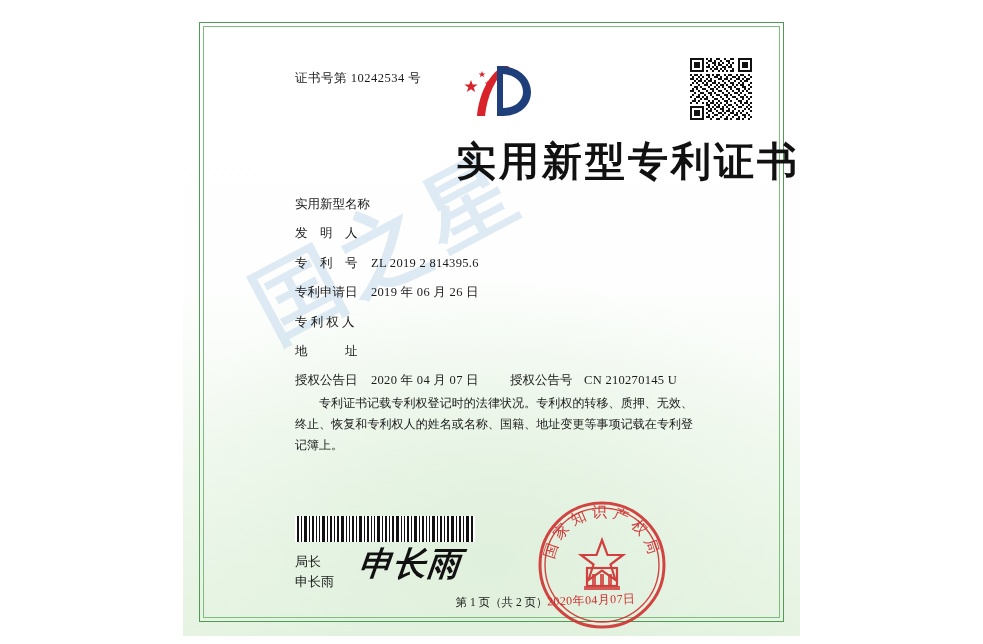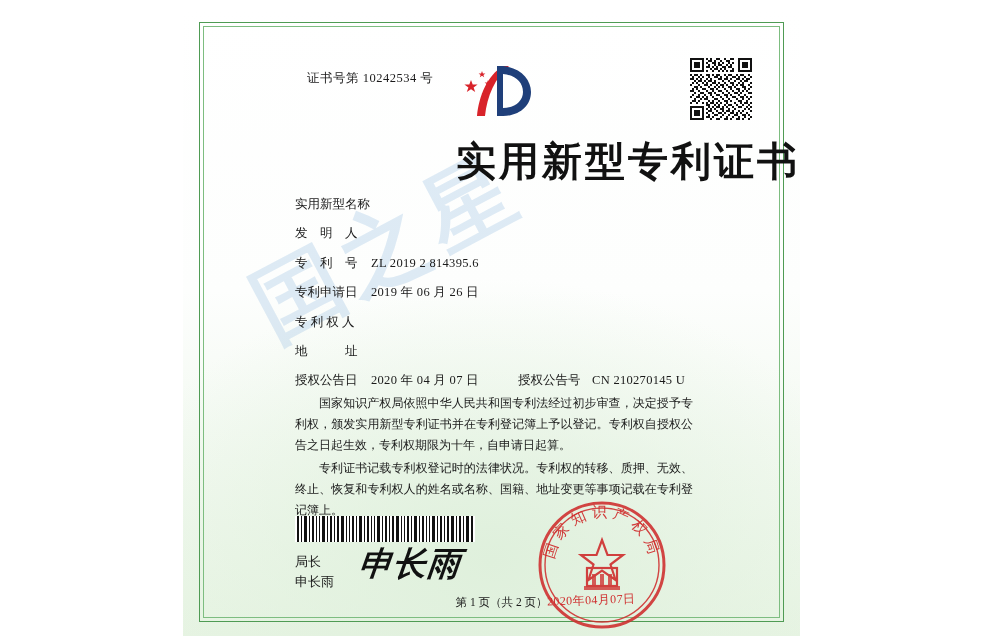--- a/index.html
+++ b/index.html
@@ -96,21 +96,20 @@
   }
 
   
   #cert-number {
     position: absolute;
     left: 112px;
     top: 62px;
     font-size: 12.5px;
     color: #1a1a1a;
     letter-spacing: 0.5px;
-    margin-left: 12px;
   }
 
   
   #main-title {
     position: absolute;
     left: 0;
     right: 0;
     top: 126px;
     text-align: right;
     font-size: 40px;
@@ -162,21 +161,20 @@
     width: 215px;
     flex: 0 0 215px;
   }
   .dual-right {
     display: flex;
     flex: 1;
   }
   .dual-right .field-label {
     width: 74px;
     flex: 0 0 74px;
-    margin-left: 8px;
   }
 
   
   #body-text {
     position: absolute;
     left: 112px;
     top: 385px;
     width: 398px;
     font-size: 12px;
     line-height: 1.75;
@@ -589,21 +587,20 @@
           <div class="field-value">2020 年 04 月 07 日</div>
         </div>
         <div class="dual-right">
           <div class="field-label">授权公告号</div>
           <div class="field-value">CN 210270145 U</div>
         </div>
       </div>
     </div>
 
     <div id="body-text">
-      <p>国家知识产权局依照中华人民共和国专利法经过初步审查，决定授予专利权，颁发实用新型专利证书并在专利登记簿上予以登记。专利权自授权公告之日起生效，专利权期限为十年，自申请日起算。</p>
       <p>专利证书记载专利权登记时的法律状况。专利权的转移、质押、无效、终止、恢复和专利权人的姓名或名称、国籍、地址变更等事项记载在专利登记簿上。</p>
     </div>
 
     <div id="barcode">
       <svg width="180" height="26" viewBox="0 0 180 26" shape-rendering="crispEdges">
         <rect width="180" height="26" fill="#ffffff"></rect>
         <g fill="#111111">
           <rect x="2" y="0" width="2" height="26"></rect>
             <rect x="6" y="0" width="1" height="26"></rect>
           <rect x="9" y="0" width="3" height="26"></rect>

